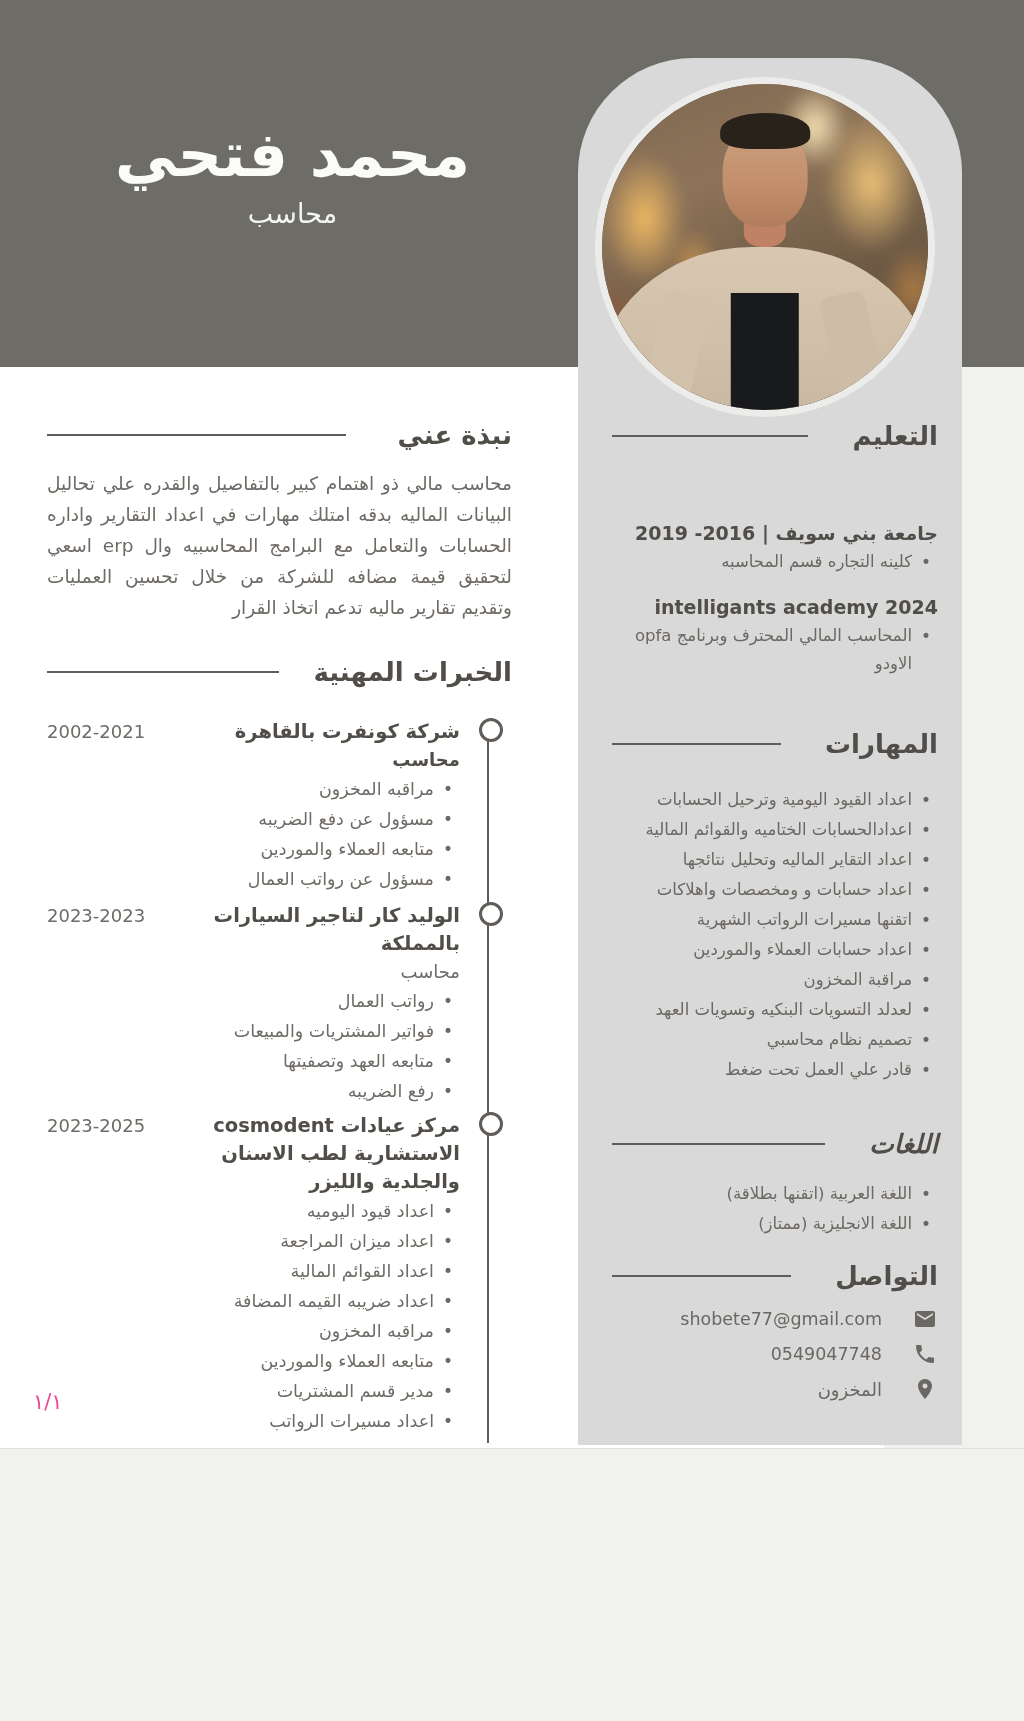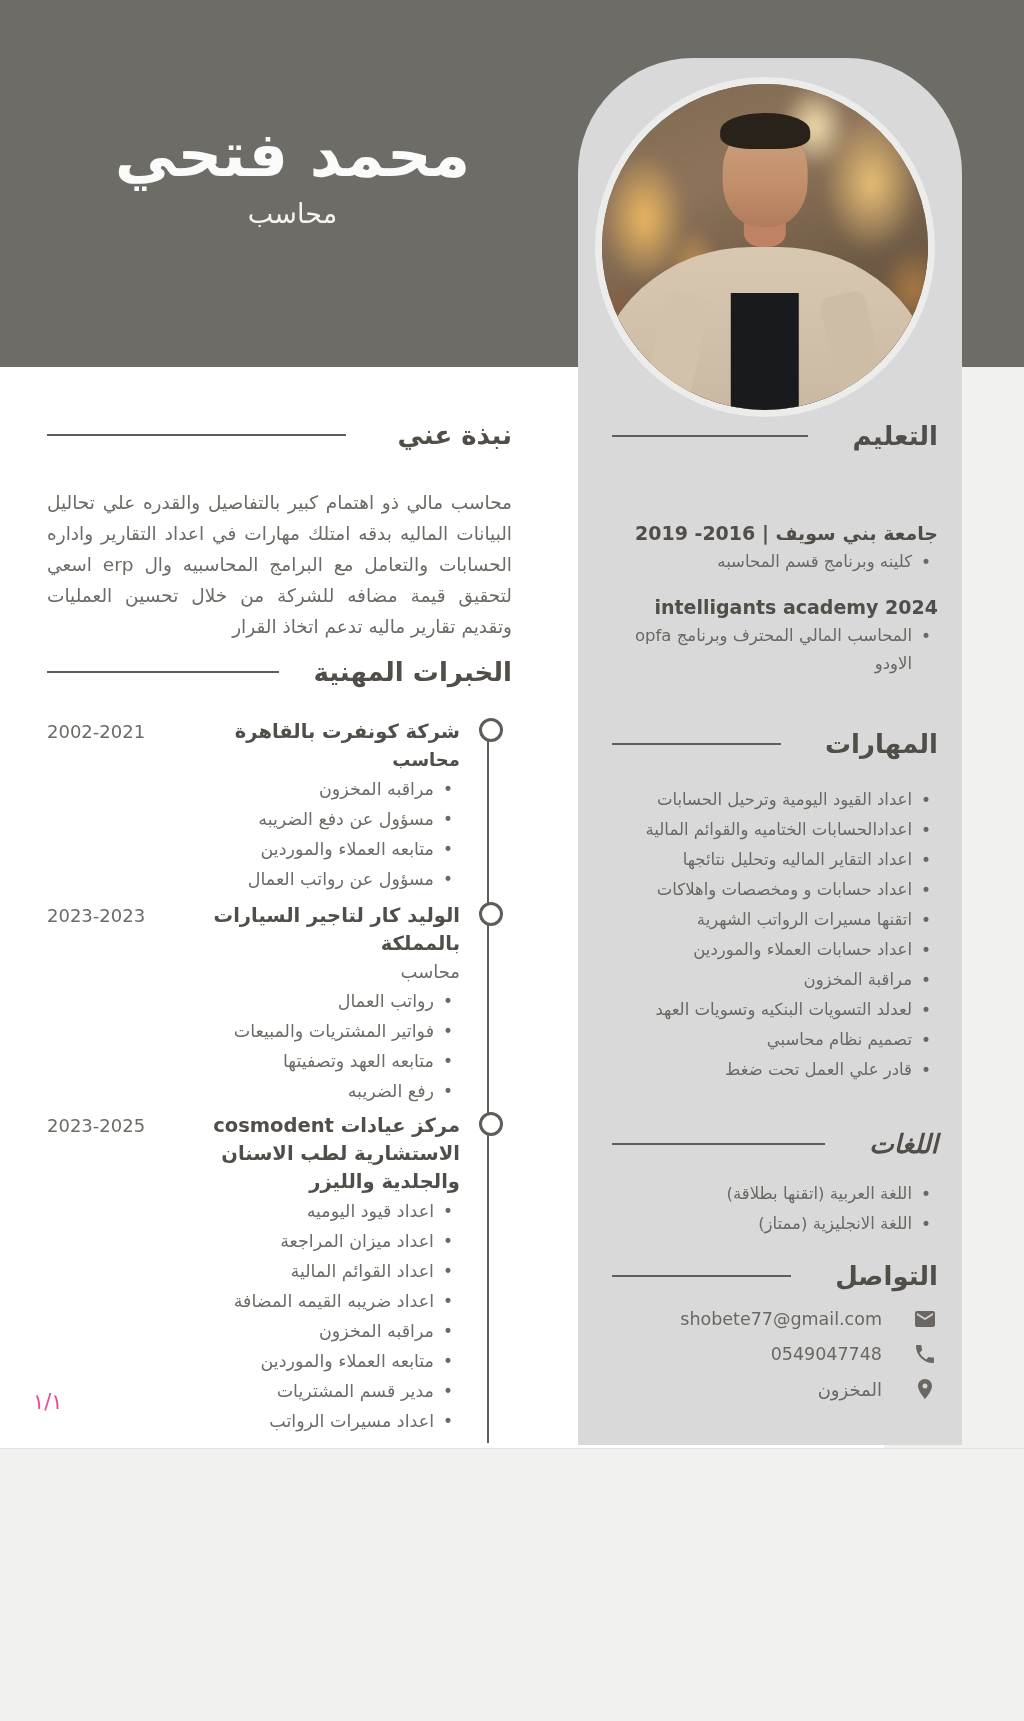--- a/index.html
+++ b/index.html
@@ -60,21 +60,21 @@
   .sb-contact-head { margin-top:18px; }
   .contact-rows { margin-top:10px; }
   .contact-row { display:flex; align-items:center; gap:30px; margin-bottom:9px; direction:rtl; }
   .contact-row .cicon { width:26px; height:26px; flex:0 0 26px; display:flex; align-items:center; justify-content:center; }
   .contact-row .cicon svg { width:24px; height:24px; fill:#6b6762; }
   .contact-row .cval { font-size:17.5px; color:#6b6762; direction:ltr; }
 
   
   .about { position:absolute; left:47px; top:415px; width:465px; direction:rtl; }
   .about .sec-head { gap:52px; }
-  .about-text { margin-top:32px; font-size:18.5px; line-height:31px; color:#6e6a65; text-align:justify; }
+  .about-text { margin-top:13px; font-size:18.5px; line-height:31px; color:#6e6a65; text-align:justify; }
 
   .xp { position:absolute; left:47px; top:652px; width:465px; height:793px; direction:rtl; }
   .xp .sec-head { gap:34px; }
   .xp-timeline { position:absolute; right:23px; top:78px; bottom:2px; width:2px; background:#605c57; }
   .xp-entry { position:relative; padding-right:52px; }
   .xp-e1 { margin-top:26px; }
   .xp-e2 { margin-top:8px; }
   .xp-e3 { margin-top:6px; }
   .xp-dot { position:absolute; right:9px; top:0; width:24px; height:24px; border-radius:50%; background:#ffffff; border:3px solid #605c57; }
   .xp-head { display:flex; justify-content:space-between; align-items:flex-start; }
@@ -102,21 +102,21 @@
     <div class="panel-inner">
 
       <div class="sec-head">
         <div class="sec-title">التعليم</div>
         <div class="sec-line"></div>
       </div>
 
       <div class="sb-edu1">
         <div class="sb-item-title">جامعة بني سويف |  2016- 2019</div>
         <ul class="dots">
-          <li>كلينه وبرنامج قسم المحاسبه</li>
+          <li>كلينه التجاره قسم المحاسبه</li>
         </ul>
       </div>
       <div class="sb-edu2">
         <div class="sb-item-title">intelligants academy 2024</div>
         <ul class="dots">
           <li>المحاسب المالي المحترف وبرنامج opfa الاودو</li>
         </ul>
       </div>
 
       <div class="sec-head sb-skills-head">

